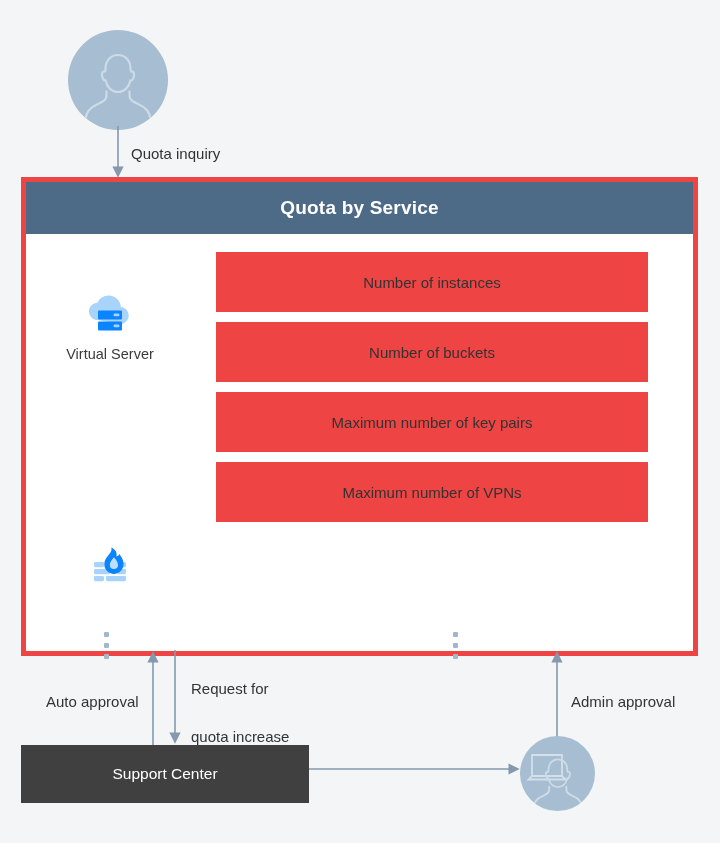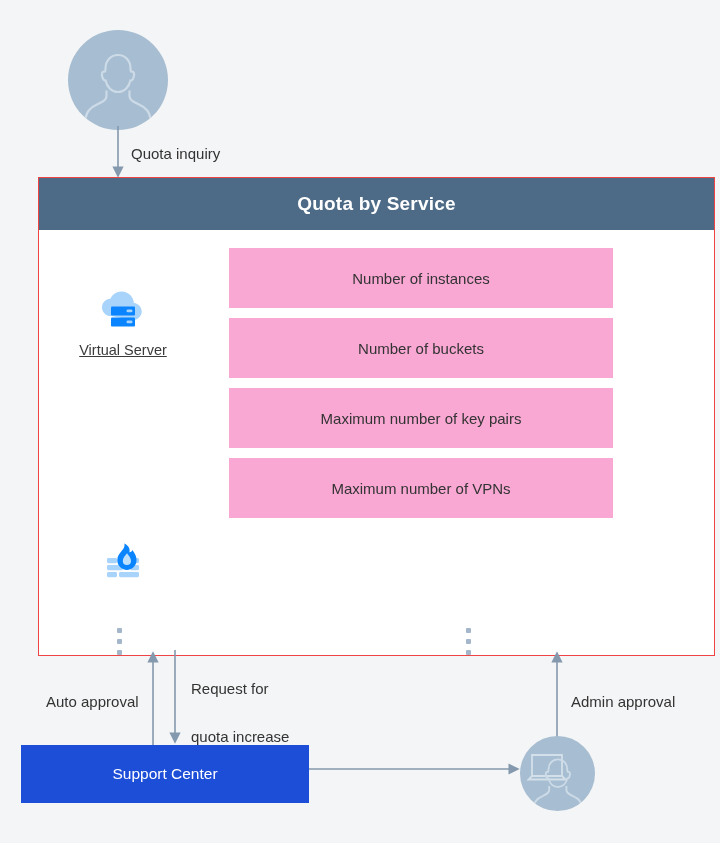--- a/index.html
+++ b/index.html
@@ -40,26 +40,26 @@
     position: absolute;
     font-size: 15px;
     color: #333333;
     white-space: nowrap;
     line-height: 21px;
   }
 
   
   #quota-panel {
     position: absolute;
-    left: 38px;
+    left: 21px;
     top: 177px;
     width: 677px;
     height: 479px;
     background: #ffffff;
-    border: 1px solid #ef4444;
+    border: 5px solid #ef4444;
     box-sizing: border-box;
   }
   #quota-panel-header {
     height: 52px;
     background: #4d6b87;
     color: #ffffff;
     font-size: 19px;
     font-weight: bold;
     display: flex;
     align-items: center;
@@ -88,37 +88,36 @@
   .service-icon {
     height: 50px;
     display: flex;
     align-items: center;
     justify-content: center;
   }
   .service-label {
     margin-top: 7px;
     font-size: 14.5px;
     color: #3b3b3b;
-    text-decoration: underline;
   }
 
   
   #quota-rows {
     position: absolute;
     left: 169px;
     top: 0;
     right: 0;
     height: 425px;
   }
   .quota-row {
     position: absolute;
     left: 21px;
-    width: 384px;
+    width: 432px;
     height: 60px;
-    background: #f9a8d4;
+    background: #ef4444;
     display: flex;
     align-items: center;
     justify-content: center;
     font-size: 15px;
     color: #333333;
   }
 
   
   .vdots {
     position: absolute;
@@ -135,21 +134,21 @@
     background: #a3b6ca;
   }
 
   
   #support-center {
     position: absolute;
     left: 21px;
     top: 745px;
     width: 288px;
     height: 58px;
-    background: #1d4ed8;
+    background: #404040;
     color: #ffffff;
     font-size: 15.5px;
     display: flex;
     align-items: center;
     justify-content: center;
   }
 
   
   #admin-avatar {
     position: absolute;

